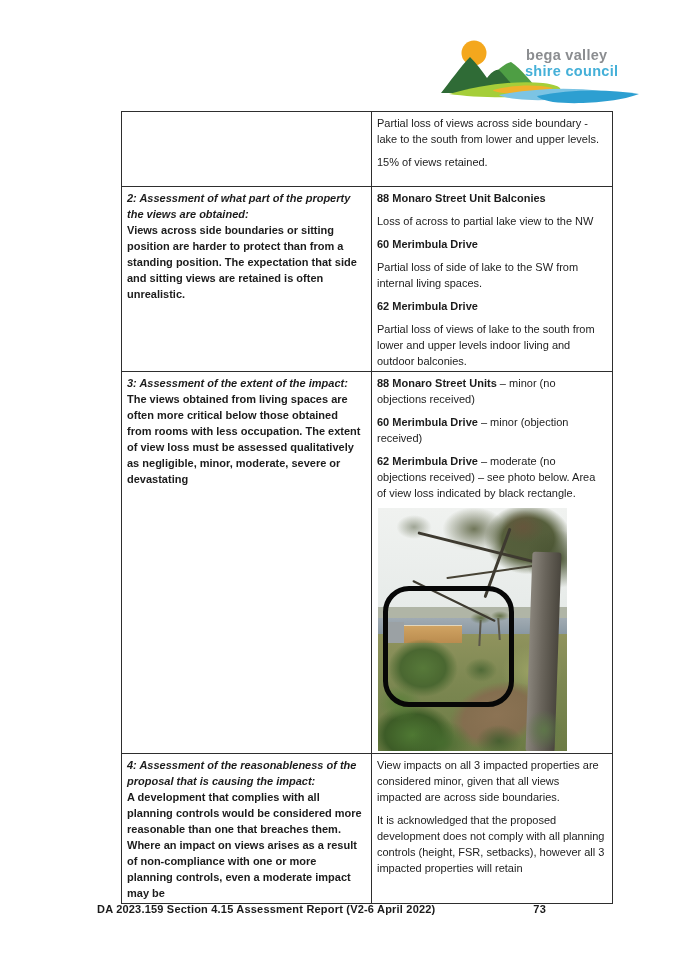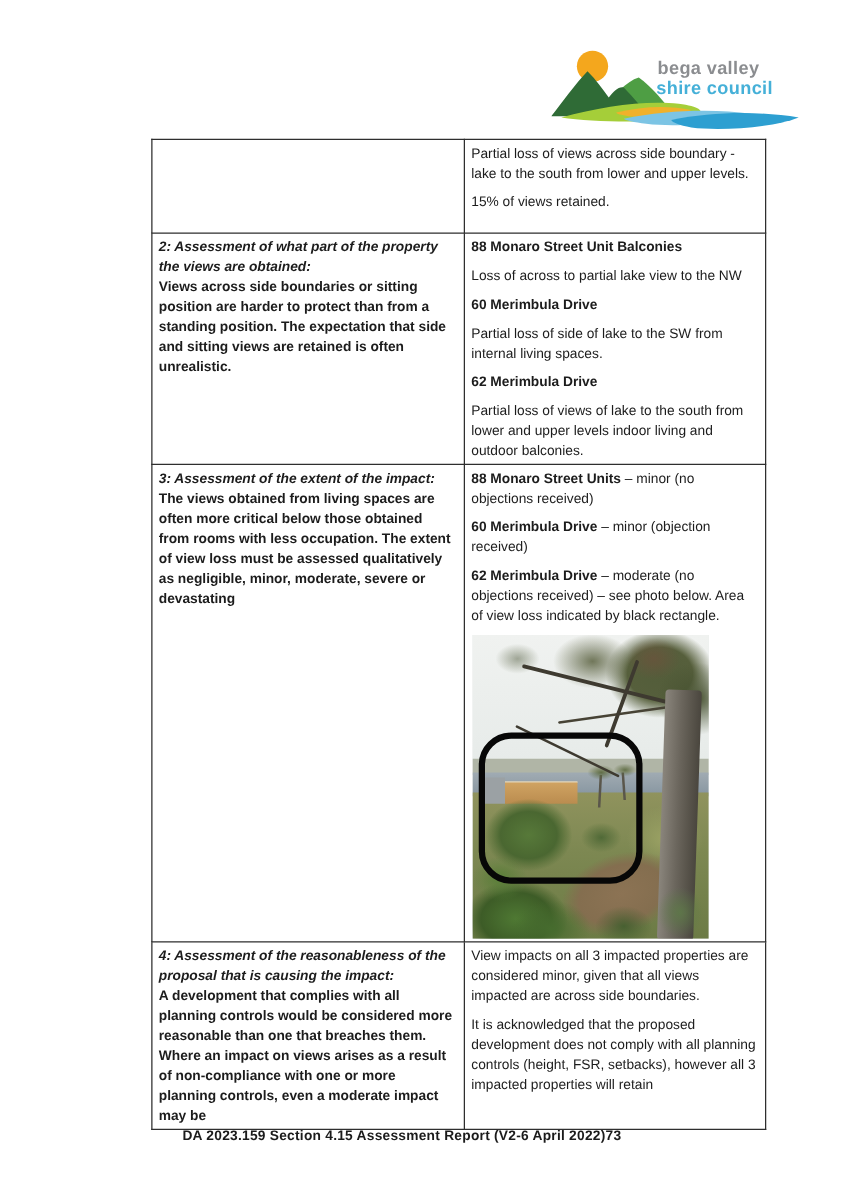--- a/index.html
+++ b/index.html
@@ -30,21 +30,21 @@
   
   .photo{position:relative;width:189px;height:243px;margin:3px 0 0 1px;overflow:hidden;
          background:#e7ebe9;}
   .scene{position:absolute;inset:0;filter:blur(.6px) saturate(.95);}
   .scene div{position:absolute;}
   .view-loss-rect{position:absolute;left:5px;top:78px;width:121px;height:111px;
       border:5px solid #070707;border-radius:26px;}
 
   
   .footer{position:absolute;left:97px;top:903px;width:449px;display:flex;
-      justify-content:center;font-size:11px;font-weight:bold;
+      justify-content:space-between;font-size:11px;font-weight:bold;
       letter-spacing:.2px;color:#1b1b1b;}
 </style>
 </head>
 <body>
 
 <div class="page">
 
   <div class="logo">
     <svg width="205" height="70" viewBox="0 0 205 70">
 

